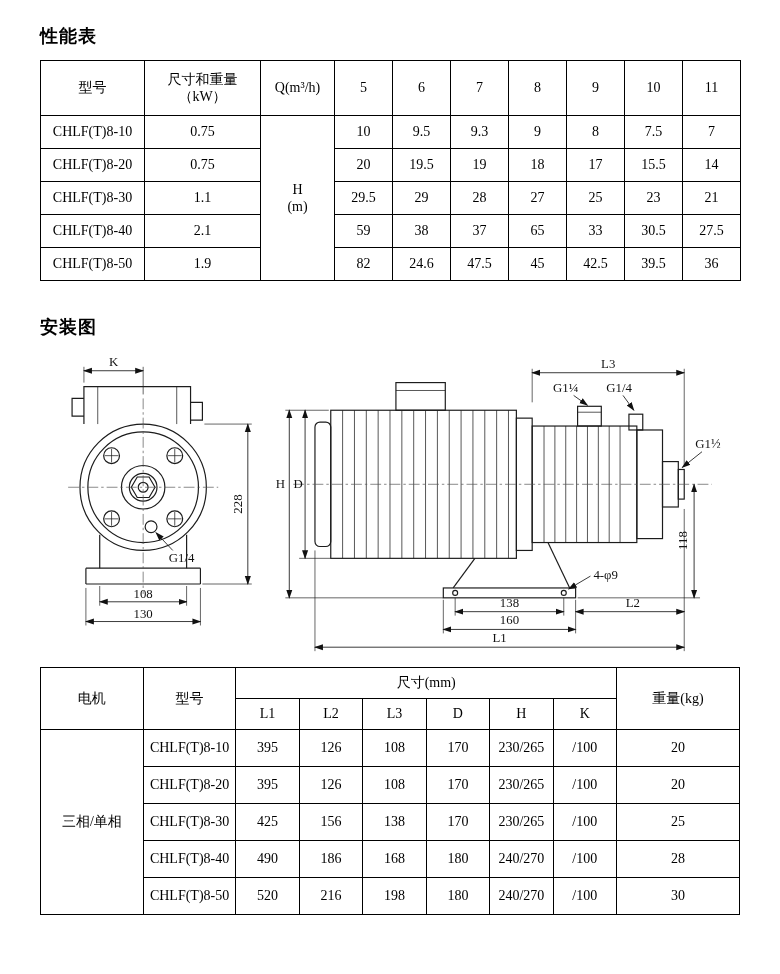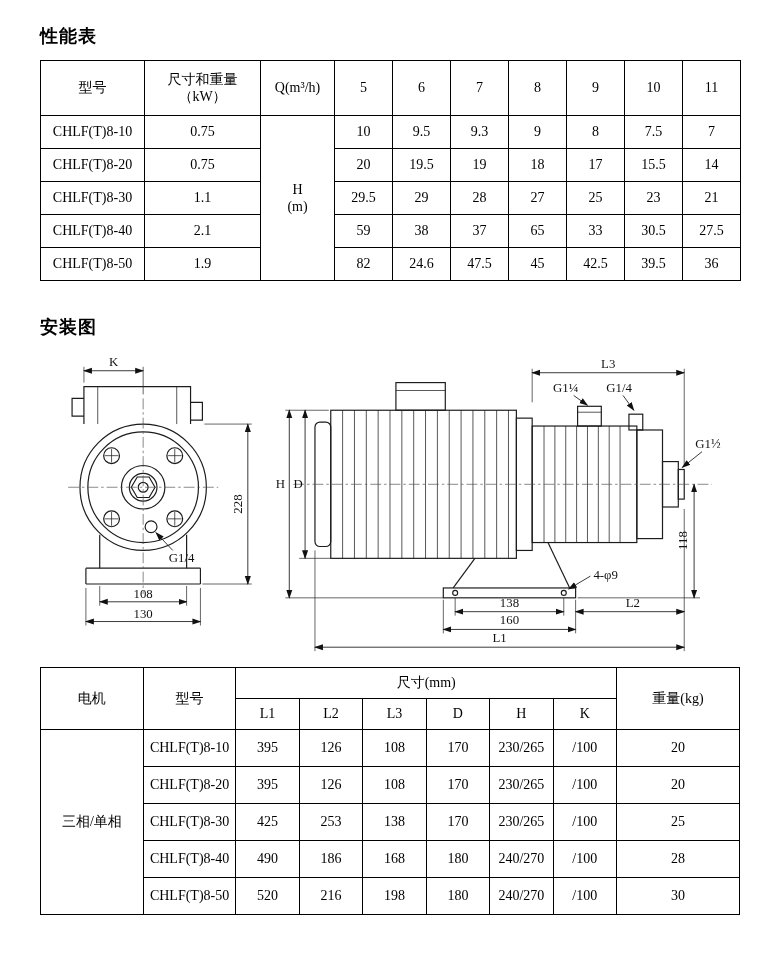--- a/index.html
+++ b/index.html
@@ -341,21 +341,21 @@
         <td>126</td>
         <td>108</td>
         <td>170</td>
         <td>230/265</td>
         <td>/100</td>
         <td>20</td>
       </tr>
       <tr>
         <td>CHLF(T)8-30</td>
         <td>425</td>
-        <td>253</td>
+        <td>156</td>
         <td>138</td>
         <td>170</td>
         <td>230/265</td>
         <td>/100</td>
         <td>25</td>
       </tr>
       <tr>
         <td>CHLF(T)8-40</td>
         <td>490</td>
         <td>186</td>

